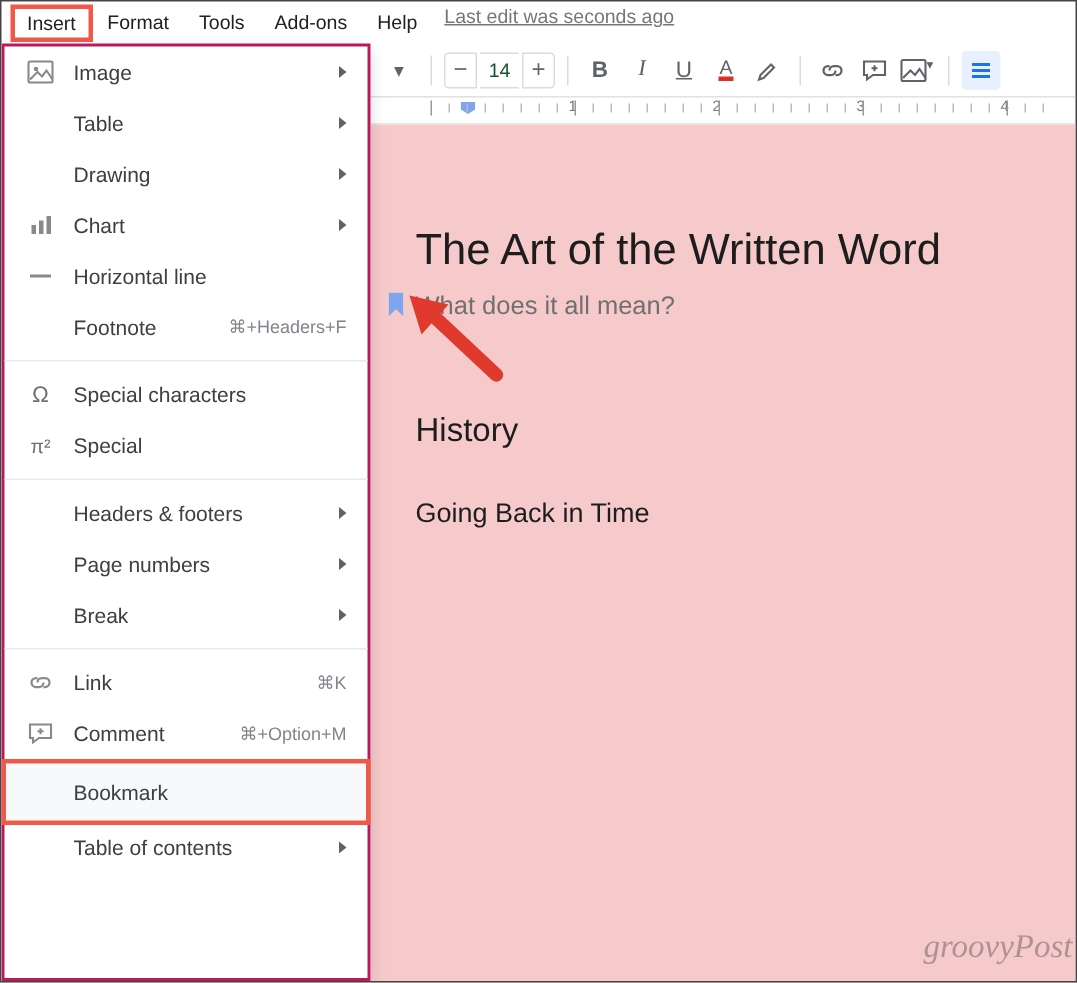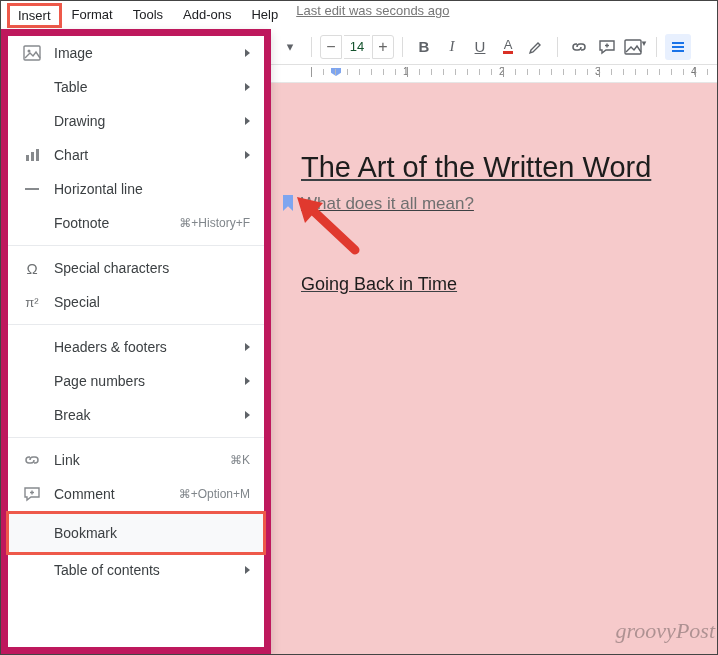--- a/index.html
+++ b/index.html
@@ -37,22 +37,22 @@
     margin-left: 8px;
     font-size: 13px;
   }
   
   .row {
     display: flex;
     height: calc(100% - 28px);
   }
   
   .dropdown {
-    width: 270px;
-    border: 7px solid #be185d;
+    width: 246px;
+    border: 2px solid #be185d;
     box-shadow: 0 4px 10px rgba(0,0,0,.15);
     background: #fff;
     max-height: 100%;
     font-size: 14px;
     position: relative;
     z-index: 5;
   }
   .dd-item {
     display: flex;
     align-items: center;
@@ -152,21 +152,20 @@
     position: absolute; left: 40px; top: 3px;
     width: 10px; height: 8px; background:#7ea5ef;
     clip-path: polygon(0 0,100% 0,100% 60%,50% 100%,0 60%);
   }
   
   .docarea {
     flex: 1;
     background: #f6cacb;
     padding: 68px 0 0 30px;
     position: relative;
-    text-decoration: underline;
   }
   .docarea h1 {
     font-weight: 400;
     font-size: 29px;
     color: #1d1d1d;
     margin-bottom: 10px;
   }
   .docarea .sub {
     color: #707070;
     font-size: 17px;
@@ -258,21 +257,21 @@
       <span class="ic">
           <svg width="16" height="16">
             <line x1="1" y1="8" x2="15" y2="8" stroke="#5f6368" stroke-width="2"></line>
           </svg>
         </span>
       <span class="lbl">Horizontal line</span>
     </div>
     <div class="dd-item">
       <span class="ic"></span>
       <span class="lbl">Footnote</span>
-      <span class="shortcut">⌘+History+F</span>
+      <span class="shortcut">⌘+Headers+F</span>
     </div>
     <div class="dd-sep"></div>
     <div class="dd-item">
       <span class="ic" style="font-size:15px;">Ω</span>
       <span class="lbl">Special characters</span>
     </div>
     <div class="dd-item">
       <span class="ic" style="font-size:13px;">π²</span>
       <span class="lbl">Special</span>
     </div>
@@ -418,20 +417,21 @@
           <span class="tick" style="left: 428px;"></span>
         </div>
     </div>
 
     <div class="docarea">
       <h1>The Art of the Written Word</h1>
       <div class="sub">
         <span class="bm"></span>
         <span>What does it all mean?</span>
       </div>
+      <h2>History</h2>
       <div class="para">Going Back in Time</div>
 
       <svg class="arrow" viewBox="0 0 70 60">
         <defs></defs>
         <line x1="60" y1="55" x2="12" y2="10" stroke="#e0392e" stroke-width="9" stroke-linecap="round"></line>
         <polygon points="2,2 28,8 10,28" fill="#e0392e"></polygon>
       </svg>
 
       <div class="watermark">groovyPost</div>
     </div>

